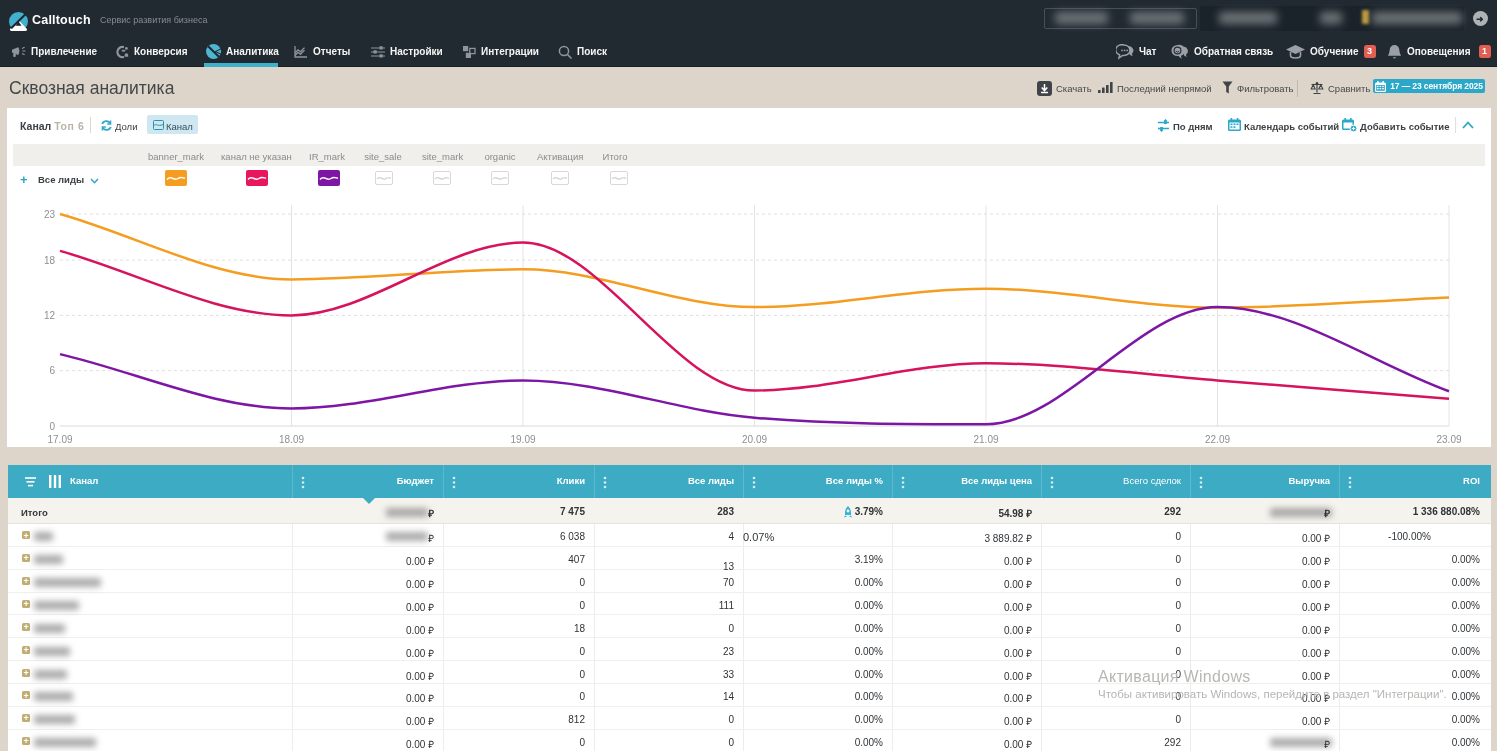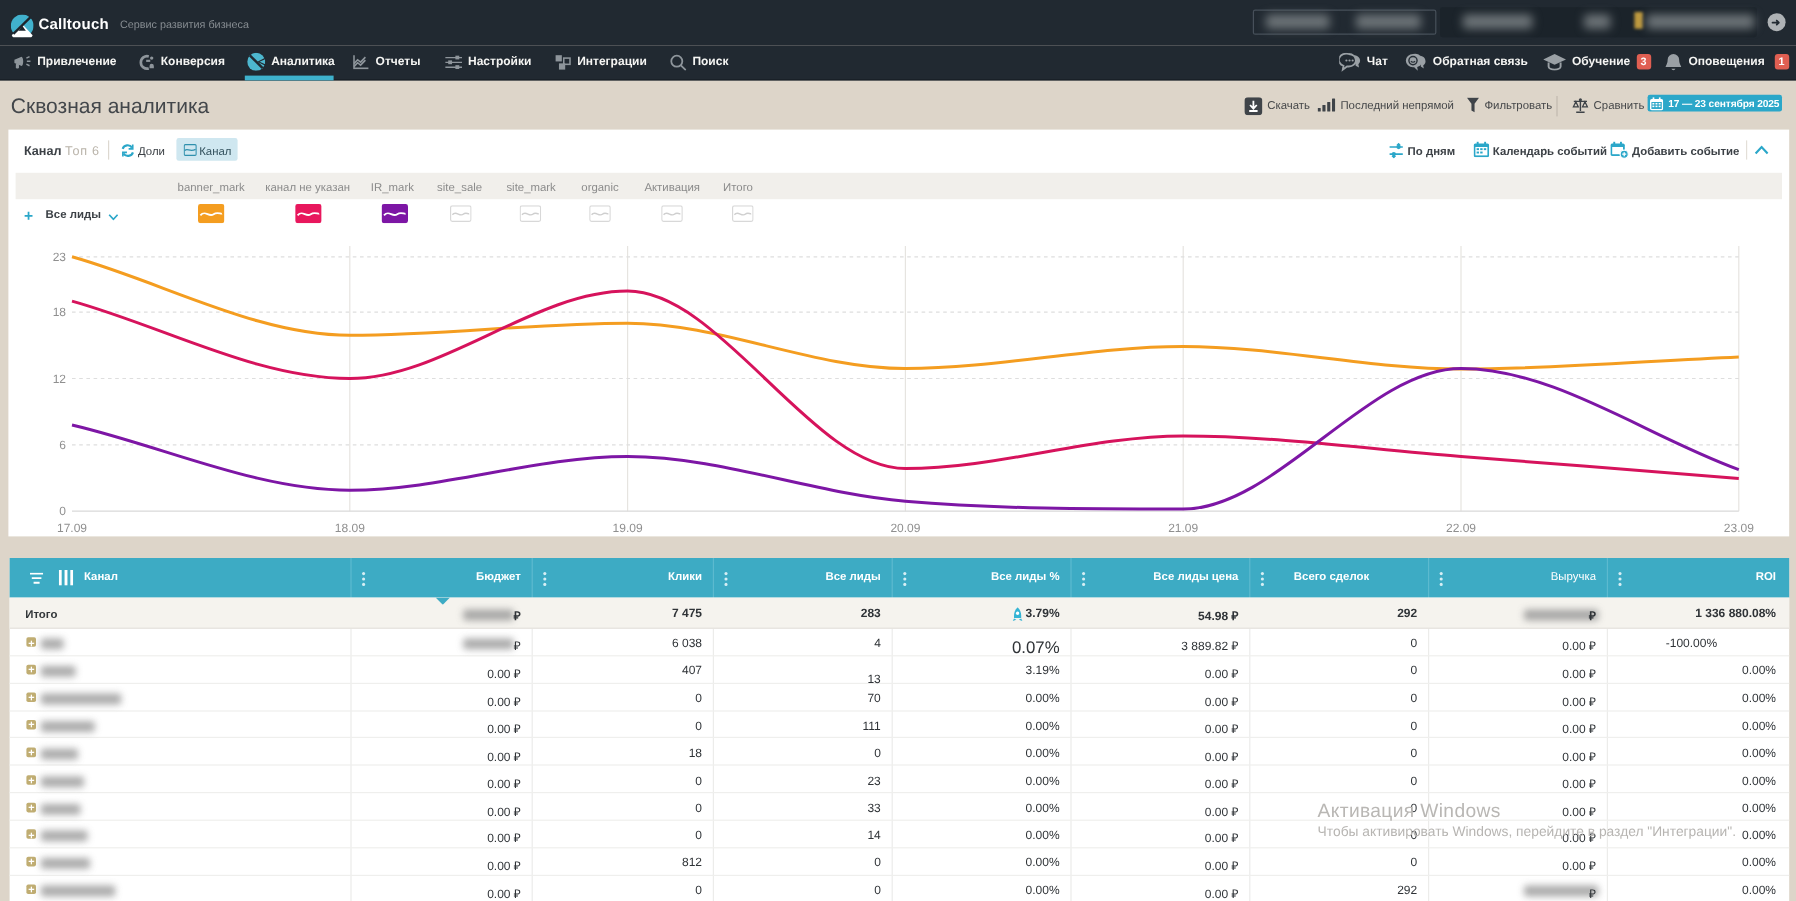--- a/index.html
+++ b/index.html
@@ -192,21 +192,21 @@
         <rect x="2" y="7" width="1.6" height="1.3"></rect>
         <rect x="4.6" y="7" width="1.6" height="1.3"></rect>
         <rect x="7.2" y="7" width="1.6" height="1.3"></rect>
       </g>
       <rect x="2.2" y="0" width="1.4" height="2.4" fill="#fff"></rect>
       <rect x="7.4" y="0" width="1.4" height="2.4" fill="#fff"></rect>
     </svg>
   <span style="color:#fff;font-size:8.5px;font-weight:bold;letter-spacing:-0.1px">17 — 23 сентября 2025</span>
   </div>
 <div id="card">
-  <div class="abs" style="left:13px;top:12px;font-size:10.5px;font-weight:bold;color:#3c4146">Канал <span style="color:#b9b3a9;font-weight:normal;letter-spacing:.6px"> Топ 6</span></div>
+  <div class="abs" style="left:13px;top:12px;font-size:10.5px;font-weight:bold;color:#3c4146">Канал <span style="color:#b9b3a9;font-weight:bold;letter-spacing:.6px"> Топ 6</span></div>
   <div class="abs" style="left:83px;top:9px;width:1px;height:16px;background:#ddd8d0"></div>
   <svg class="abs" style="left:94px;top:12px" width="11" height="11" viewBox="0 0 11 11">
       <g fill="none" stroke="#2ba7c9" stroke-width="1.8">
         <path d="M1.2,4 A4.4,4.4 0 0,1 9,3"></path>
         <path d="M9.8,7 A4.4,4.4 0 0,1 2,8"></path>
       </g>
       <path d="M9.6,0.5 L9.6,4 L6.2,4" fill="none" stroke="#2ba7c9" stroke-width="1.4"></path>
       <path d="M1.4,10.5 L1.4,7 L4.8,7" fill="none" stroke="#2ba7c9" stroke-width="1.4"></path>
     </svg>
   <div class="abs" style="left:108px;top:13px;font-size:9.5px;color:#3c4146">Доли</div>
@@ -404,30 +404,30 @@
     </svg>
 <div class="abs" style="left:884px;top:10px;width:140px;text-align:right;font-size:9.5px;font-weight:bold;color:#fff">Все лиды цена</div>
 <div class="abs" style="left:1033px;top:0;width:1px;height:33px;background:#5cbacf"></div>
 <svg class="abs" style="left:1042px;top:10px" width="4" height="14" viewBox="0 0 4 14">
       <g fill="#d6eef4">
         <circle cx="2" cy="3" r="1.3"></circle>
         <circle cx="2" cy="7.5" r="1.3"></circle>
         <circle cx="2" cy="12" r="1.3"></circle>
       </g>
     </svg>
-<div class="abs" style="left:993px;top:10px;width:140px;text-align:right;font-size:9.5px;font-weight:bold;color:#fff">Всего сделок</div>
+<div class="abs" style="left:1033px;top:10px;width:140px;text-align:right;font-size:9.5px;font-weight:normal;color:#fff">Всего сделок</div>
 <div class="abs" style="left:1182px;top:0;width:1px;height:33px;background:#5cbacf"></div>
 <svg class="abs" style="left:1191px;top:10px" width="4" height="14" viewBox="0 0 4 14">
       <g fill="#d6eef4">
         <circle cx="2" cy="3" r="1.3"></circle>
         <circle cx="2" cy="7.5" r="1.3"></circle>
         <circle cx="2" cy="12" r="1.3"></circle>
       </g>
     </svg>
-<div class="abs" style="left:1182px;top:10px;width:140px;text-align:right;font-size:9.5px;font-weight:normal;color:#fff">Выручка</div>
+<div class="abs" style="left:1182px;top:10px;width:140px;text-align:right;font-size:9.5px;font-weight:bold;color:#fff">Выручка</div>
 <div class="abs" style="left:1331px;top:0;width:1px;height:33px;background:#5cbacf"></div>
 <svg class="abs" style="left:1340px;top:10px" width="4" height="14" viewBox="0 0 4 14">
       <g fill="#d6eef4">
         <circle cx="2" cy="3" r="1.3"></circle>
         <circle cx="2" cy="7.5" r="1.3"></circle>
         <circle cx="2" cy="12" r="1.3"></circle>
       </g>
     </svg>
 <div class="abs" style="left:1331px;top:10px;width:141px;text-align:right;font-size:9.5px;font-weight:bold;color:#fff">ROI</div>
 <svg class="abs" style="left:355px;top:33px;z-index:5" width="12" height="6" viewBox="0 0 12 6">
@@ -459,21 +459,21 @@
 <div class="abs" style="left:1182px;top:41px;width:140px;text-align:right;font-size:10px;font-weight:bold;color:#2f3337">&nbsp;&nbsp;₽</div>
 <div class="abs" style="left:1331px;top:41px;width:141px;text-align:right;font-size:10px;font-weight:bold;color:#2f3337">1 336 880.08%</div>
 <div class="abs" style="left:0;top:59.00px;width:1483px;height:22.85px;border-bottom:1px solid #efefed"></div>
 <div class="abs" style="left:14px;top:66.40px;width:8px;height:8px;background:#c0ad72;border-radius:1.5px"></div>
 <div class="abs" style="left:15.5px;top:65.60px;color:#fff;font-size:9px;font-weight:bold">+</div>
 <div class="blur2" style="left:26px;top:67.40px;width:19px"></div>
 <div class="blur2" style="left:378px;top:67.4px;width:42px"></div>
 <div class="abs" style="left:284px;top:66.4px;width:142px;text-align:right;font-size:10px;font-weight:normal;color:#2f3337">&nbsp;&nbsp;₽</div>
 <div class="abs" style="left:435px;top:66.4px;width:142px;text-align:right;font-size:10px;font-weight:normal;color:#2f3337">6 038</div>
 <div class="abs" style="left:586px;top:66.4px;width:140px;text-align:right;font-size:10px;font-weight:normal;color:#2f3337">4</div>
-<div class="abs" style="left:735px;top:66.4px;width:140px;text-align:right;font-size:14px;font-weight:normal;color:#2f3337">0.07%</div>
+<div class="abs" style="left:735px;top:66.4px;width:140px;font-size:11px;font-weight:normal;color:#2f3337">0.07%</div>
 <div class="abs" style="left:884px;top:66.4px;width:140px;text-align:right;font-size:10px;font-weight:normal;color:#2f3337">3 889.82 ₽</div>
 <div class="abs" style="left:1033px;top:66.4px;width:140px;text-align:right;font-size:10px;font-weight:normal;color:#2f3337">0</div>
 <div class="abs" style="left:1182px;top:66.4px;width:140px;text-align:right;font-size:10px;font-weight:normal;color:#2f3337">0.00 ₽</div>
 <div class="abs" style="left:1331px;top:66.4px;width:141px;text-align:center;font-size:10px;font-weight:normal;color:#2f3337">-100.00%</div>
 <div class="abs" style="left:0;top:81.85px;width:1483px;height:22.85px;border-bottom:1px solid #efefed"></div>
 <div class="abs" style="left:14px;top:89.25px;width:8px;height:8px;background:#c0ad72;border-radius:1.5px"></div>
 <div class="abs" style="left:15.5px;top:88.45px;color:#fff;font-size:9px;font-weight:bold">+</div>
 <div class="blur2" style="left:26px;top:90.25px;width:29px"></div>
 <div class="abs" style="left:284px;top:89.25px;width:142px;text-align:right;font-size:10px;font-weight:normal;color:#2f3337">0.00 ₽</div>
 <div class="abs" style="left:435px;top:89.25px;width:142px;text-align:right;font-size:10px;font-weight:normal;color:#2f3337">407</div>

